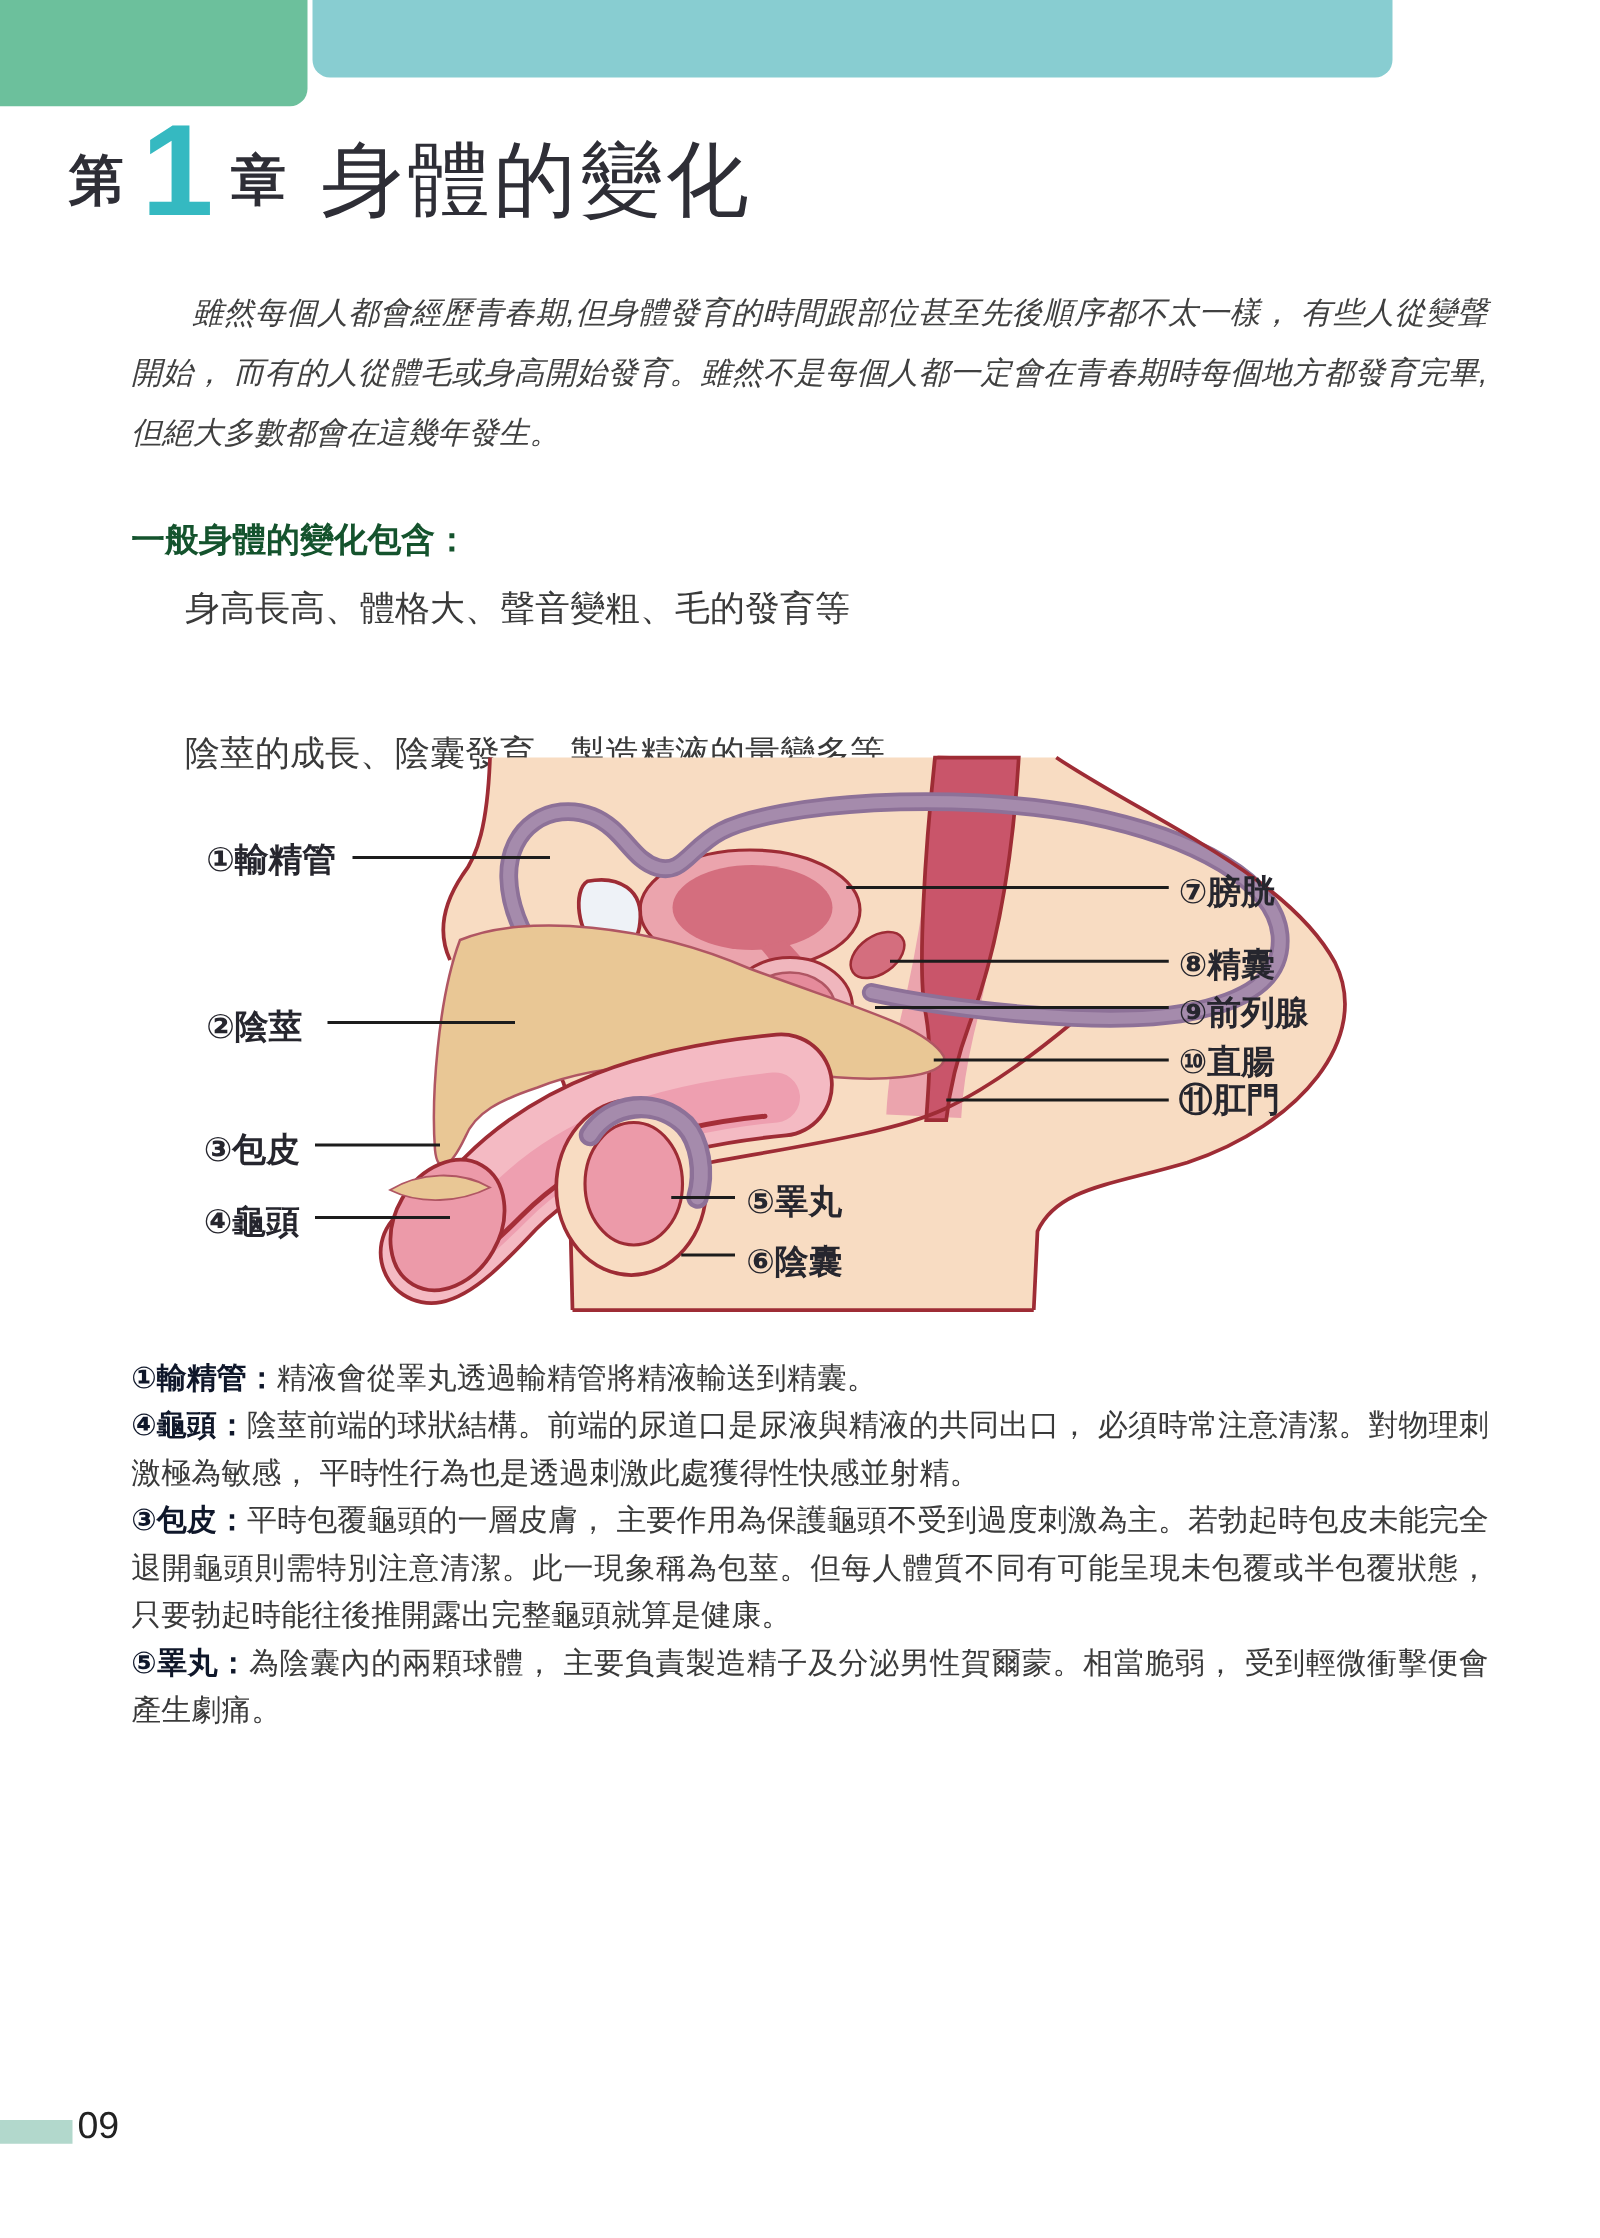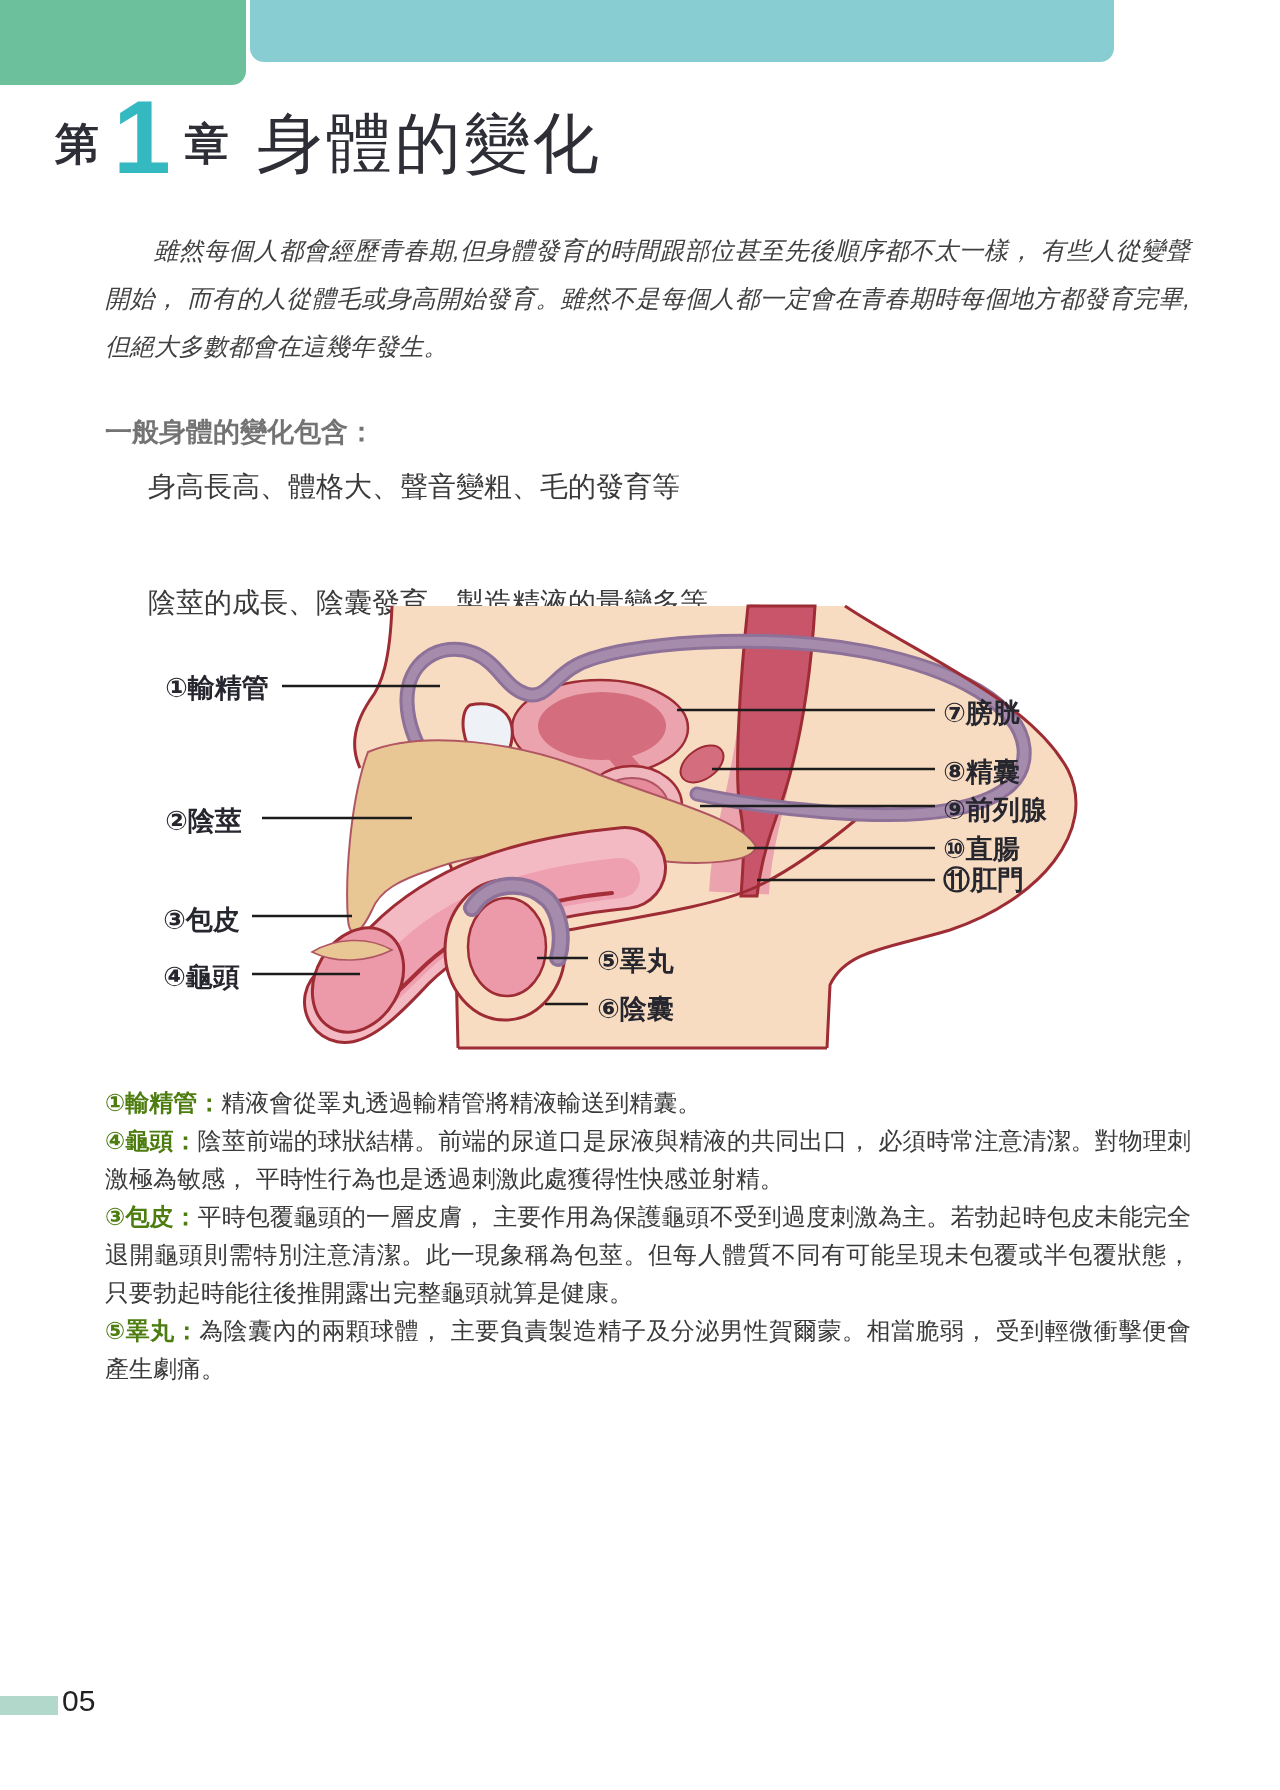--- a/index.html
+++ b/index.html
@@ -13,36 +13,36 @@
   
   .title-row{position:absolute;left:55px;top:92px;height:104px;display:flex;align-items:center;color:#2e2e36;}
   .ch-prefix,.ch-suffix{font-size:44px;font-weight:800;}
   .ch-num{font-size:104px;font-weight:700;color:#35b9c1;line-height:0.9;margin:0 14px;position:relative;top:-6px;}
   .ch-suffix{margin-right:28px;}
   .ch-title{font-size:66px;font-weight:400;letter-spacing:3px;}
   
   .intro{position:absolute;left:105px;top:202px;width:1085px;font-size:24.5px;line-height:48px;
          text-align:justify;text-indent:49px;color:#404040;font-style:italic;}
   
-  .sec-h{position:absolute;left:105px;width:1000px;font-size:27px;font-weight:700;color:#737373;}
+  .sec-h{position:absolute;left:105px;width:1000px;font-size:27px;font-weight:700;color:#14532d;}
   .sec-h.h1{top:414px;}
   .sec-h.h2{top:516px;}
   .sec-li{position:absolute;left:148px;width:1000px;font-size:28px;color:#3a3a3a;}
   .sec-li.li1{top:468px;}
   .sec-li.li2{top:584px;}
   
   .diagram{position:absolute;left:135px;top:590px;width:980px;height:475px;}
   .diagram svg{display:block;width:100%;height:100%;}
   .dg-label{font-size:27px;font-weight:600;fill:#26262e;
             font-family:"Liberation Sans","DejaVu Sans",sans-serif;}
   
   .descs{position:absolute;left:105px;top:1084px;width:1086px;font-size:24px;line-height:38px;
          text-align:justify;color:#3a3a3a;}
   .descs p{margin:0;}
-  .descs b{color:#4d7c0f;font-weight:700;}
+  .descs b{color:#0f172a;font-weight:700;}
   
   .pg-bar{position:absolute;left:0;top:1696px;width:58px;height:19px;background:#b2d8cc;}
   .pg-num{position:absolute;left:62px;top:1684px;font-size:30px;color:#222;}
 </style>
 </head>
 <body>
 
 <div class="page">
 
   <div class="hdr-green"></div>
@@ -147,15 +147,15 @@
   </div>
 
   <div class="descs">
     <p><b>①輸精管：</b><span>精液會從睪丸透過輸精管將精液輸送到精囊。</span></p>
     <p><b>④龜頭：</b><span>陰莖前端的球狀結構。前端的尿道口是尿液與精液的共同出口， 必須時常注意清潔。對物理刺激極為敏感， 平時性行為也是透過刺激此處獲得性快感並射精。</span></p>
     <p><b>③包皮：</b><span>平時包覆龜頭的一層皮膚， 主要作用為保護龜頭不受到過度刺激為主。若勃起時包皮未能完全退開龜頭則需特別注意清潔。此一現象稱為包莖。但每人體質不同有可能呈現未包覆或半包覆狀態， 只要勃起時能往後推開露出完整龜頭就算是健康。</span></p>
     <p><b>⑤睪丸：</b><span>為陰囊內的兩顆球體， 主要負責製造精子及分泌男性賀爾蒙。相當脆弱， 受到輕微衝擊便會產生劇痛。</span></p>
   </div>
 
   <div class="pg-bar"></div>
-  <div class="pg-num">05</div>
+  <div class="pg-num">09</div>
 
 </div>
 
 </body></html>

